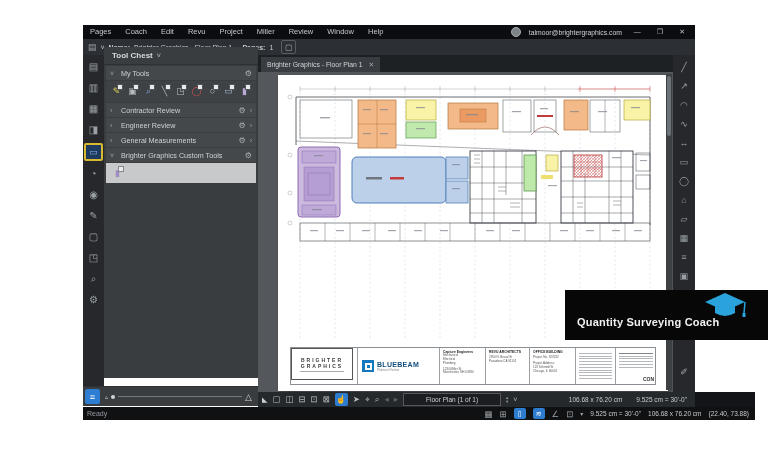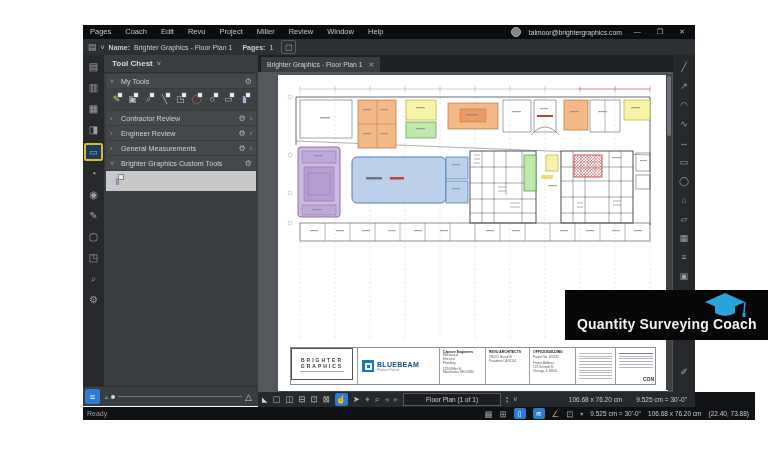--- a/index.html
+++ b/index.html
@@ -15,21 +15,21 @@
   .winbtn{color:#b9bdc1;font-size:7px;padding:0 4px;line-height:14px;}
   #filebar{left:83px;top:39px;width:612px;height:16px;background:#2c2f33;color:#c9cdd1;font-size:7px;display:flex;align-items:center;padding-left:5px;box-sizing:border-box;gap:4px;}
   #filebar .ficon{color:#9ba1a6;font-size:9px;}
   #filebar b{font-weight:bold;}
   #page-setup-btn{width:13px;height:12px;border:1px solid #595d61;border-radius:2px;color:#aeb3b7;font-size:8px;display:flex;align-items:center;justify-content:center;margin-left:4px;}
   
   #leftstrip{left:83px;top:55px;width:21px;height:337px;background:#26282b;display:flex;flex-direction:column;align-items:center;padding-top:4px;box-sizing:border-box;}
   #leftstrip .si{width:17px;height:16px;margin-bottom:5px;color:#9aa0a5;font-size:10px;line-height:16px;text-align:center;}
   #leftstrip .si.hl{border:2px solid #d9b92f;border-radius:2px;background:#1e3a5e;color:#7fb3e8;width:15px;height:14px;line-height:14px;font-size:9px;}
   
-  #leftpanel{left:104px;top:55px;width:154px;height:331px;background:#3a3d40;}
+  #leftpanel{left:104px;top:47px;width:154px;height:331px;background:#3a3d40;}
   #tc-title{height:17px;display:flex;align-items:center;padding-left:8px;font-size:8px;font-weight:bold;color:#d8dbdd;border-bottom:1px solid #2e3134;gap:4px;}
   .sect{height:14px;background:#45484b;margin:1px 2px 0 2px;display:flex;align-items:center;font-size:7.2px;color:#ced2d5;padding:0 4px;gap:4px;}
   .sect .chev{color:#9aa0a5;font-size:7px;width:7px;}
   .sect .gear{margin-left:auto;color:#a9afb4;font-size:8px;}
   .sect .more{color:#9aa0a5;font-size:7px;}
   #mytools-row{height:21px;background:#3f4245;margin:1px 2px 0 2px;display:flex;align-items:center;padding-left:4px;gap:3px;}
   .tglyph{width:13px;height:15px;font-size:9px;line-height:15px;text-align:center;position:relative;}
   .tglyph:after{content:"";position:absolute;top:0;right:0;width:4px;height:4px;background:#e8eaec;border:0.5px solid #555;}
   .t1{color:#e0d15a;}.t2{color:#b6babe;}.t3{color:#7ea7d8;}.t4{color:#aeb3b7;}.t5{color:#b6babe;}
   .t6{color:#d05050;}.t7{color:#c3c7cb;}.t8{color:#9fb6cf;}.t9{color:#b9a7d6;}
@@ -69,21 +69,21 @@
   #nav-texts{margin-left:auto;display:flex;gap:14px;padding-right:8px;}
   
   #statusext{left:695px;top:392px;width:60px;height:28px;background:#121417;}
   #statusbar{left:83px;top:407px;width:672px;height:13px;background:#0f1113;display:flex;align-items:center;color:#969ca1;font-size:7px;padding:0 6px 0 4px;box-sizing:border-box;}
   #status-right{margin-left:auto;display:flex;align-items:center;gap:7px;}
   #status-right .si{font-size:8.5px;color:#9aa0a5;}
   .bluebtn{width:12px;height:11px;background:#2e7cd0;border-radius:2px;color:#fff;font-size:7px;display:flex;align-items:center;justify-content:center;}
   #status-right .txt{font-size:6.5px;color:#c6cacd;white-space:nowrap;}
   
   #badge{left:565px;top:290px;width:203px;height:50px;background:#070707;z-index:50;}
-  #badge-text{position:absolute;left:12px;top:26px;color:#f2f2f2;font-size:14px;font-weight:bold;letter-spacing:.2px;}
+  #badge-text{position:absolute;left:12px;top:26px;color:#f2f2f2;font-size:11px;font-weight:bold;letter-spacing:.2px;}
   #cap{position:absolute;left:138px;top:2px;}
   
   #titleblock{left:12px;top:272px;width:366px;height:38px;border:1px solid #8a8f94;box-sizing:border-box;background:#fff;}
   .tb-cell{position:absolute;top:0;height:36px;border-left:1px solid #9a9fa4;box-sizing:border-box;}
   #bg-box{left:3px;top:3px;width:60px;height:30px;border:1px solid #555;display:flex;flex-direction:column;align-items:center;justify-content:center;}
   #bg-box .bgline{font-size:5px;letter-spacing:2px;color:#3a3a3a;line-height:6px;font-weight:bold;}
   #bg-box .tag{width:44px;height:1px;background:#aaa;margin-top:2px;}
   #bb-cell{left:66px;width:80px;display:flex;align-items:center;gap:3px;padding-left:4px;}
   #bb-logo{width:12px;height:12px;background:#1279bf;position:relative;}
   #bb-logo:after{content:"";position:absolute;left:2.5px;top:2.5px;width:7px;height:7px;background:#fff;}

